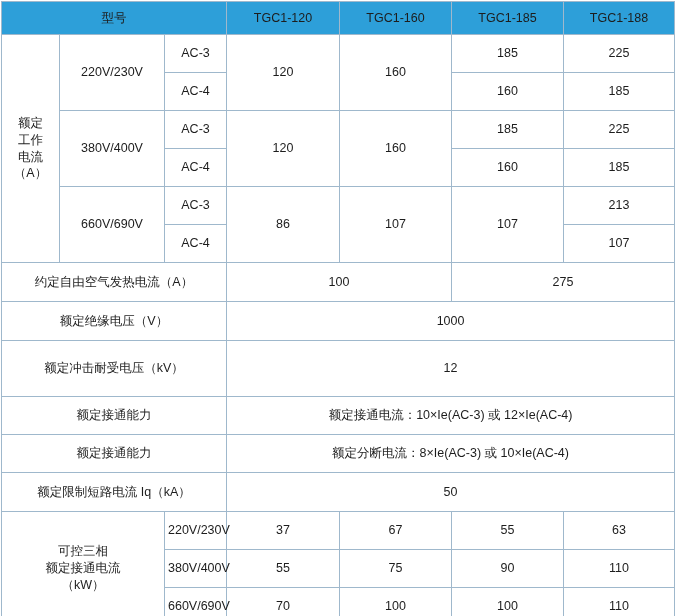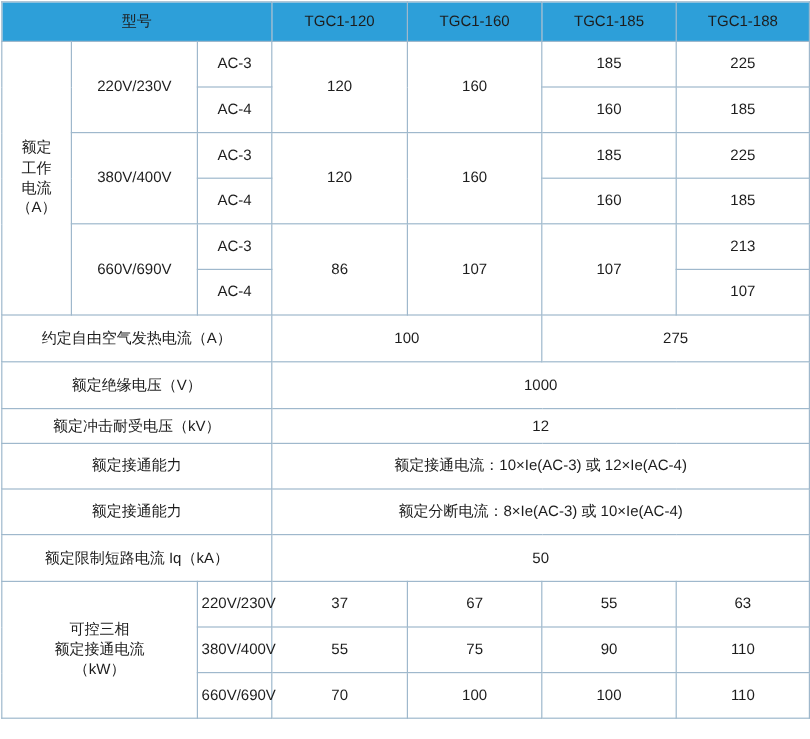--- a/index.html
+++ b/index.html
@@ -132,21 +132,21 @@
         <td class="rowlabel" colspan="3">约定自由空气发热电流（A）</td>
         <td colspan="2">100</td>
         <td colspan="2">275</td>
       </tr>
 
       <tr style="height:39px">
         <td class="rowlabel" colspan="3">额定绝缘电压（V）</td>
         <td colspan="4">1000</td>
       </tr>
 
-      <tr style="height:29px">
+      <tr style="height:56px">
         <td class="rowlabel" colspan="3">额定冲击耐受电压（kV）</td>
         <td colspan="4">12</td>
       </tr>
 
       <tr style="height:38px">
         <td class="rowlabel" colspan="3">额定接通能力</td>
         <td class="small" colspan="4">额定接通电流：10×Ie(AC-3) 或 12×Ie(AC-4)</td>
       </tr>
 
       <tr style="height:38px">

